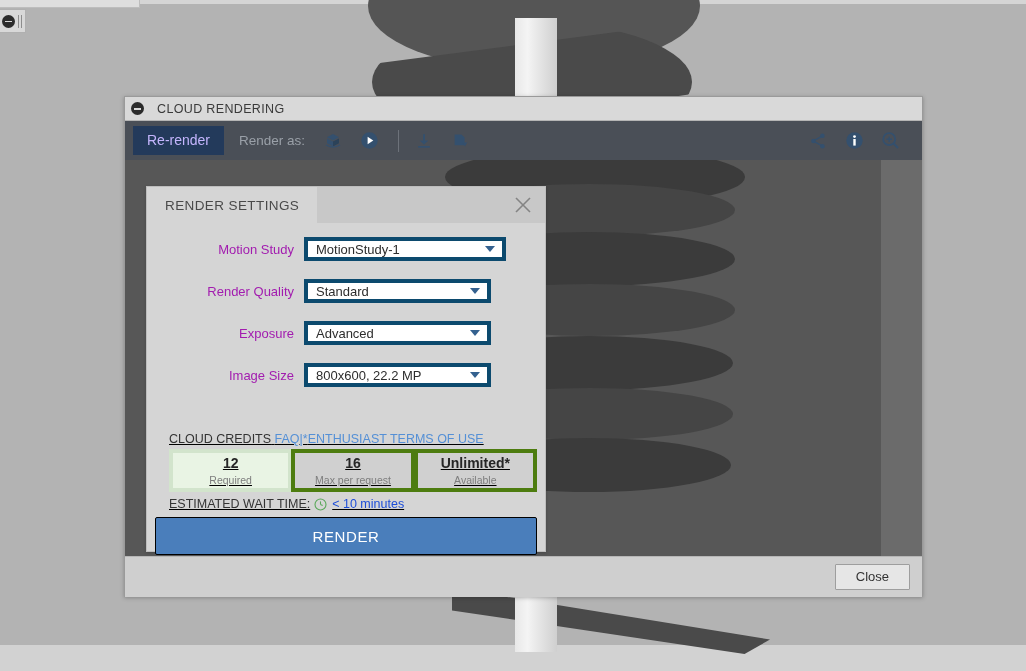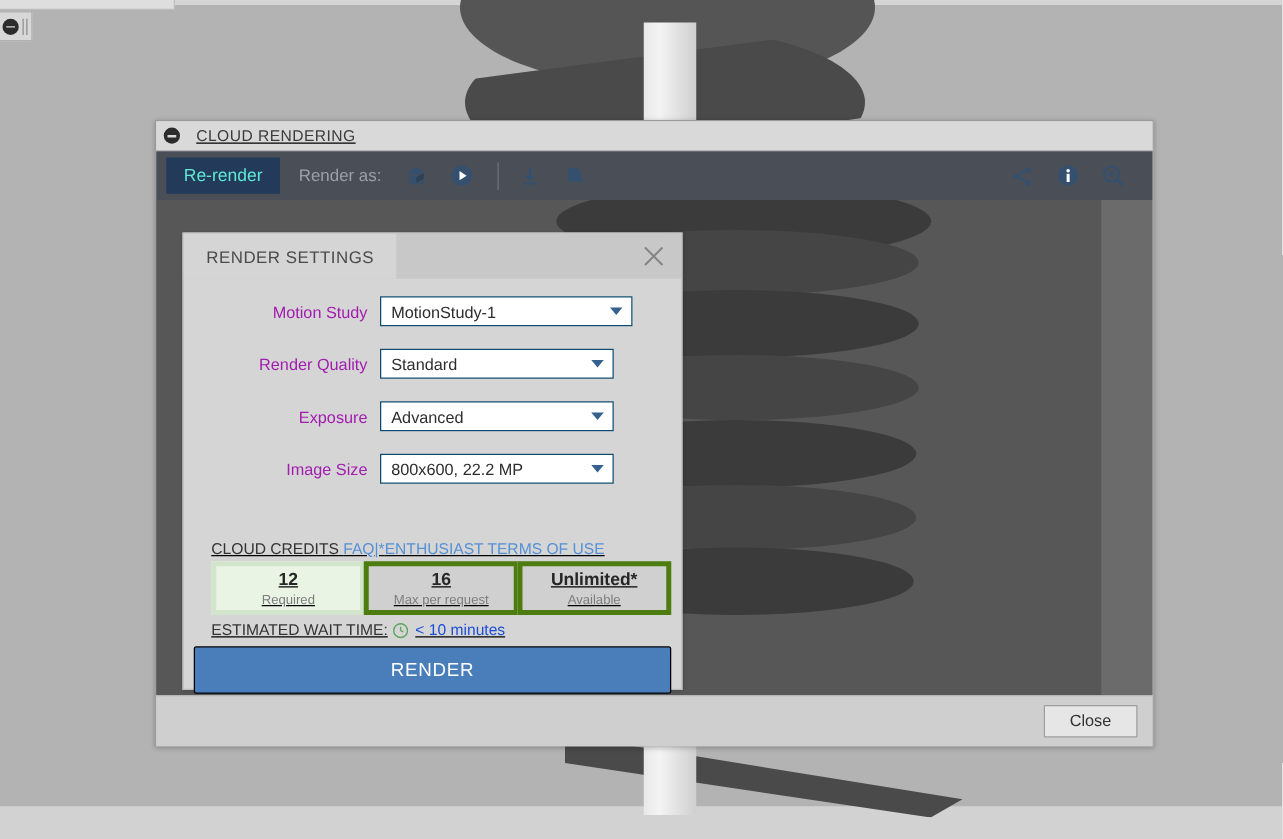--- a/index.html
+++ b/index.html
@@ -106,21 +106,20 @@
     box-shadow: 0 1px 4px rgba(0,0,0,0.25);
   }
   #window-titlebar {
     height: 24px;
     background: #d9d9d9;
     border-bottom: 1px solid #b5b5b5;
     display: flex;
     align-items: center;
     padding-left: 6px;
     box-sizing: border-box;
-    text-decoration: underline;
   }
   #window-titlebar .collapse-circle {
     width: 13px; height: 13px;
     border-radius: 50%;
     background: #2b2b2b;
     position: relative;
     flex: 0 0 auto;
   }
   #window-titlebar .collapse-circle::after {
     content: "";
@@ -140,21 +139,21 @@
   #render-toolbar {
     height: 39px;
     background: #4a4f57;
     display: flex;
     align-items: center;
     padding: 0 14px 0 6px;
     box-sizing: border-box;
   }
   #rerender-button {
     background: #233a5b;
-    color: #5eead4;
+    color: #c4b5fd;
     font-size: 14px;
     padding: 7px 14px 8px;
     margin-left: 2px;
     cursor: pointer;
     user-select: none;
     line-height: 1;
   }
   #render-as-label {
     color: #9aa0a8;
     font-size: 13.5px;
@@ -271,21 +270,21 @@
     width: 157px;
     text-align: right;
     padding-right: 10px;
     font-size: 13px;
     color: #a21caf;
     box-sizing: border-box;
   }
   .form-select {
     height: 24px;
     background: #ffffff;
-    border: 1px solid #0c4a6e;
+    border: 4px solid #0c4a6e;
     display: flex;
     align-items: center;
     justify-content: space-between;
     padding: 0 7px 0 8px;
     box-sizing: border-box;
     font-size: 13px;
     color: #2d2d2d;
     cursor: pointer;
   }
   .form-select.wide   { width: 202px; }

